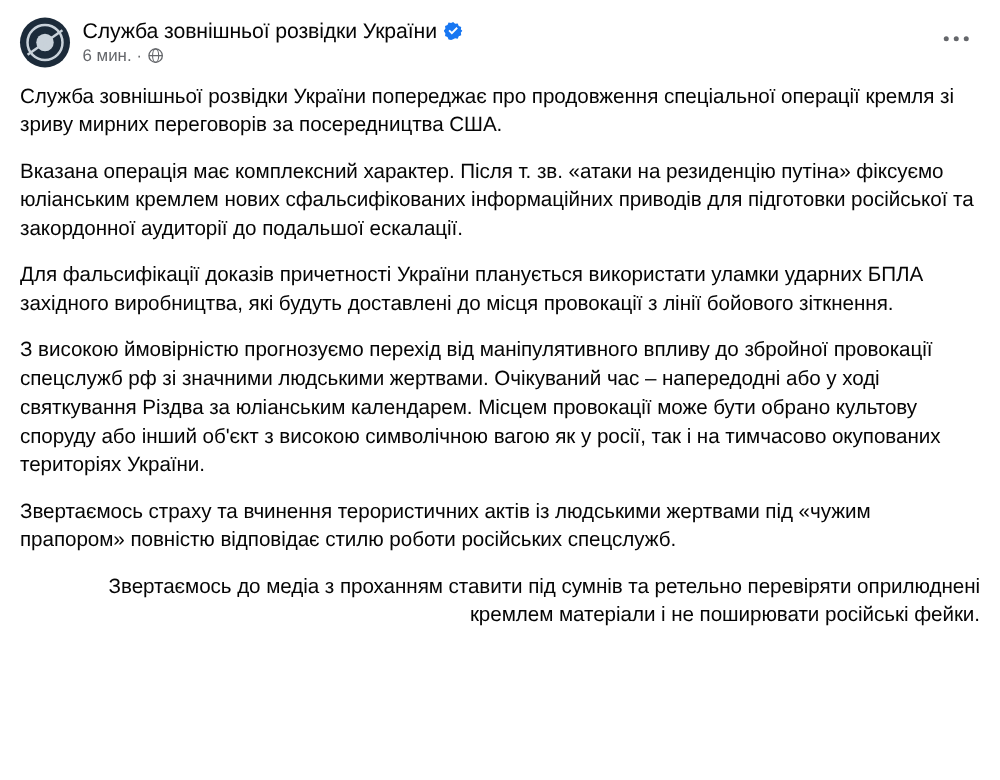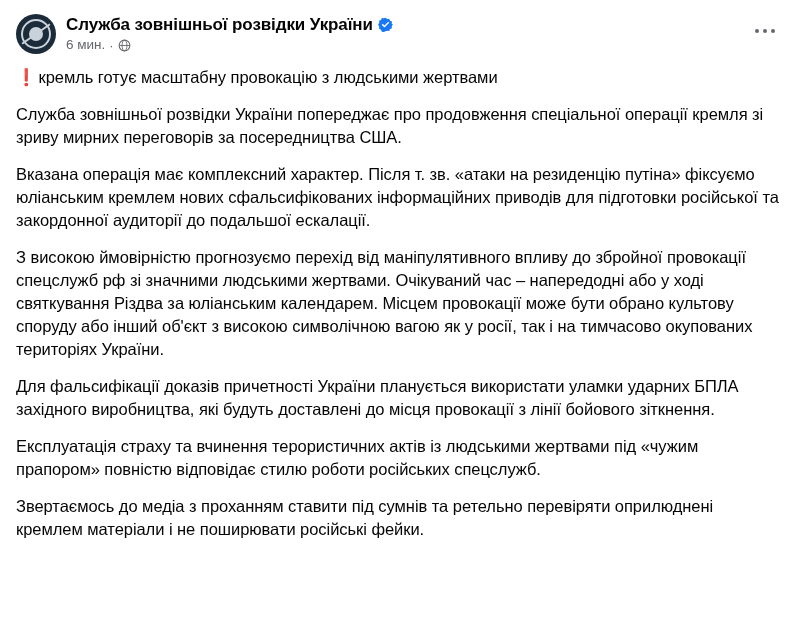--- a/index.html
+++ b/index.html
@@ -75,36 +75,36 @@
   }
 
   .name-row {
     display: flex;
     align-items: center;
     gap: 5px;
   }
 
   .page-name {
     font-size: 17px;
-    font-weight: bold;
+    font-weight: normal;
     color: #050505;
     letter-spacing: -0.1px;
     line-height: 20px;
   }
 
   .verified-badge {
     width: 15px;
     height: 15px;
     flex: 0 0 15px;
     display: inline-block;
   }
 
   .meta-row {
     display: flex;
-    align-items: flex-end;
+    align-items: center;
     gap: 4px;
     margin-top: 2px;
     color: #65676b;
     font-size: 13.5px;
   }
   .meta-dot {
     font-size: 13px;
     line-height: 13px;
     color: #65676b;
   }
@@ -141,20 +141,21 @@
 
   .post-body p {
     margin: 0 0 14px 0;
     font-size: 16.5px;
     line-height: 23px;
     color: #050505;
     letter-spacing: -0.05px;
   }
   .post-body p:last-child {
     margin-bottom: 12px;
+    text-align: right;
   }
 
   .headline {
     font-weight: normal;
   }
   .warn-icon {
     color: #e01b24;
     font-weight: bold;
     margin-right: 2px;
   }
@@ -197,23 +198,22 @@
     </div>
 
     <div class="more-button">
       <span></span>
       <span></span>
       <span></span>
     </div>
   </div>
 
   <div class="post-body">
-    <p class="headline"><span class="warn-icon">❗</span><span>кремль готує масштабну провокацію з людськими жертвами</span></p>
 
     <p>Служба зовнішньої розвідки України попереджає про продовження спеціальної операції кремля зі зриву мирних переговорів за посередництва США.</p>
     <p>Вказана операція має комплексний характер. Після т. зв. «атаки на резиденцію путіна» фіксуємо юліанським кремлем нових сфальсифікованих інформаційних приводів для підготовки російської та закордонної аудиторії до подальшої ескалації.</p>
+    <p>Для фальсифікації доказів причетності України планується використати уламки ударних БПЛА західного виробництва, які будуть доставлені до місця провокації з лінії бойового зіткнення.</p>
     <p>З високою ймовірністю прогнозуємо перехід від маніпулятивного впливу до збройної провокації спецслужб рф зі значними людськими жертвами. Очікуваний час – напередодні або у ході святкування Різдва за юліанським календарем. Місцем провокації може бути обрано культову споруду або інший об'єкт з високою символічною вагою як у росії, так і на тимчасово окупованих територіях України.</p>
-    <p>Для фальсифікації доказів причетності України планується використати уламки ударних БПЛА західного виробництва, які будуть доставлені до місця провокації з лінії бойового зіткнення.</p>
-    <p>Експлуатація страху та вчинення терористичних актів із людськими жертвами під «чужим прапором» повністю відповідає стилю роботи російських спецслужб.</p>
+    <p>Звертаємось страху та вчинення терористичних актів із людськими жертвами під «чужим прапором» повністю відповідає стилю роботи російських спецслужб.</p>
     <p>Звертаємось до медіа з проханням ставити під сумнів та  ретельно перевіряти оприлюднені кремлем матеріали і не поширювати російські фейки.</p>
   </div>
 
 </div>
 
 </body></html>

